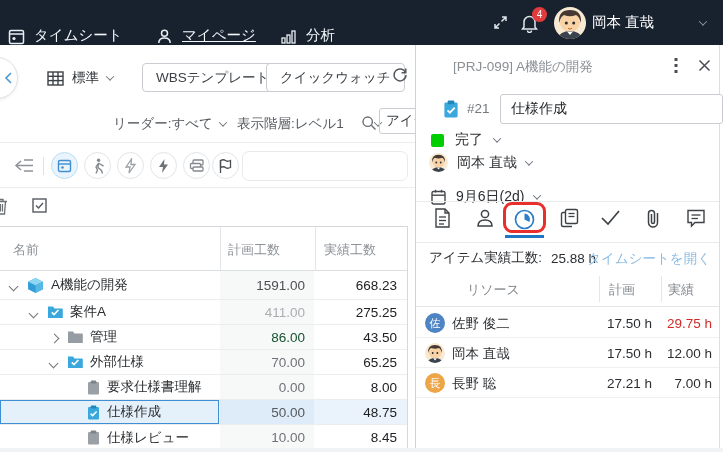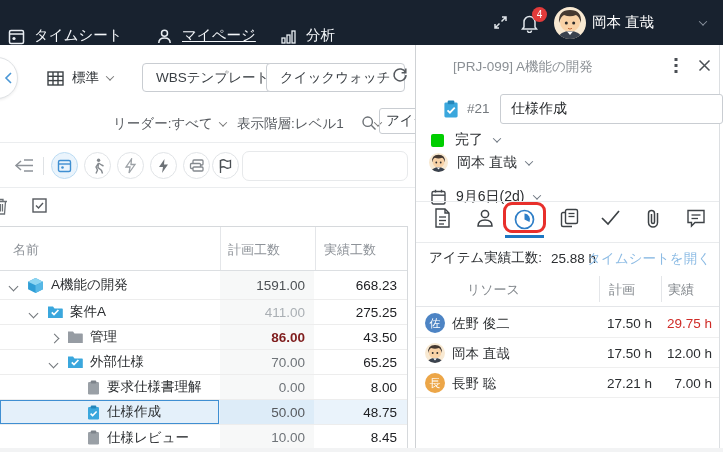--- a/index.html
+++ b/index.html
@@ -306,21 +306,21 @@
     <div class="wrow" style="top:98px; height:25px;">
       <div class="nm">
           <span class="abs" style="left:51px;"><span class="tchv right"></span></span>
         <span class="tico" style="margin-left:67px;">
           <svg width="16" height="14" viewBox="0 0 16 14">
             <path d="M1 1.5 h5 l1.5 2 H15 a.8.8 0 0 1 .8.8 V13 H1 z" fill="#969ca3"></path>
           </svg>
           </span>
         <span>管理</span>
       </div>
-      <div class="pl" style="color:#7f1d1d;font-weight:bold;">86.00</div>
+      <div class="pl" style="color:#14532d;">86.00</div>
       <div class="ac">43.50</div>
     </div>
 
     <div class="wrow" style="top:123px; height:25px;">
       <div class="nm">
           <span class="abs" style="left:50px;"><span class="tchv down"></span></span>
         <span class="tico" style="margin-left:67px;">
           <svg width="16" height="14" viewBox="0 0 16 14">
             <path d="M1 1.5 h5 l1.5 2 H15 a.8.8 0 0 1 .8.8 V13 H1 z" fill="#3aa7dd"></path>
             <path d="M4.8 7.4 l2.2 2.2 L11.4 5" fill="none" stroke="#fff" stroke-width="1.7"></path>

